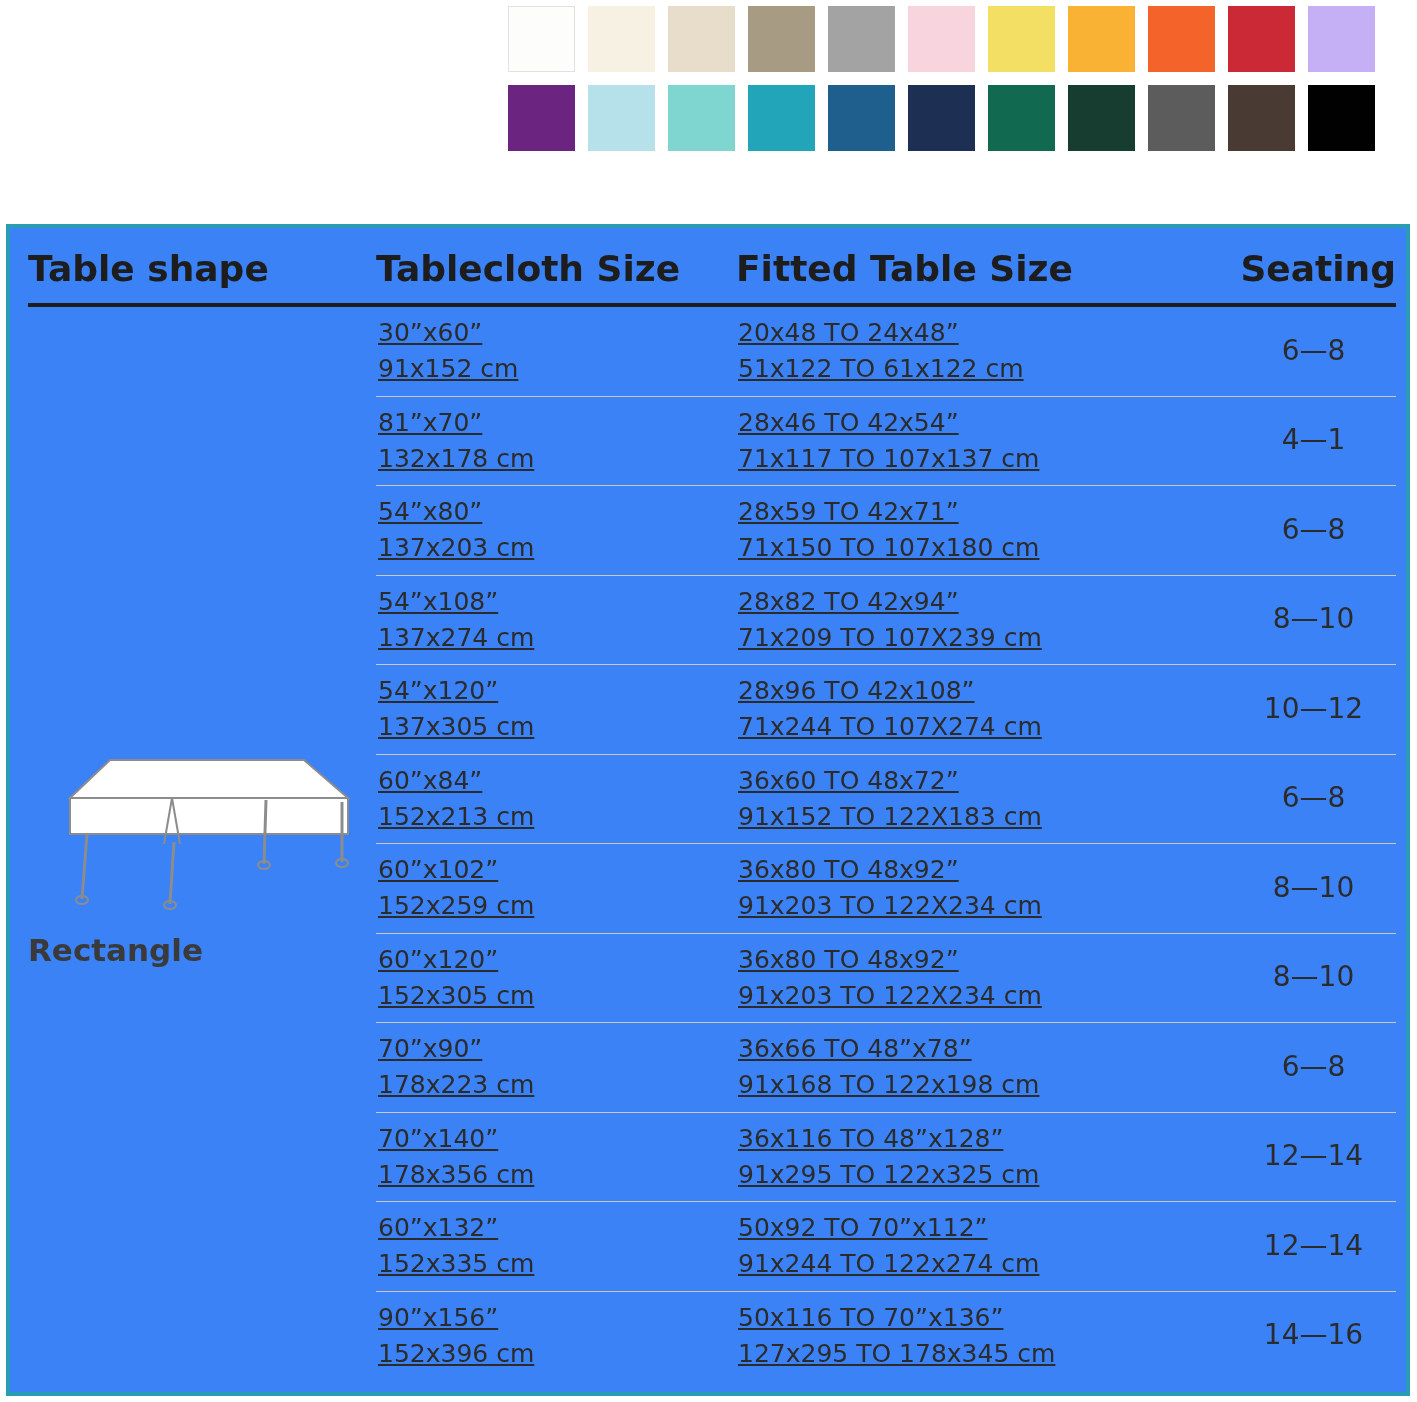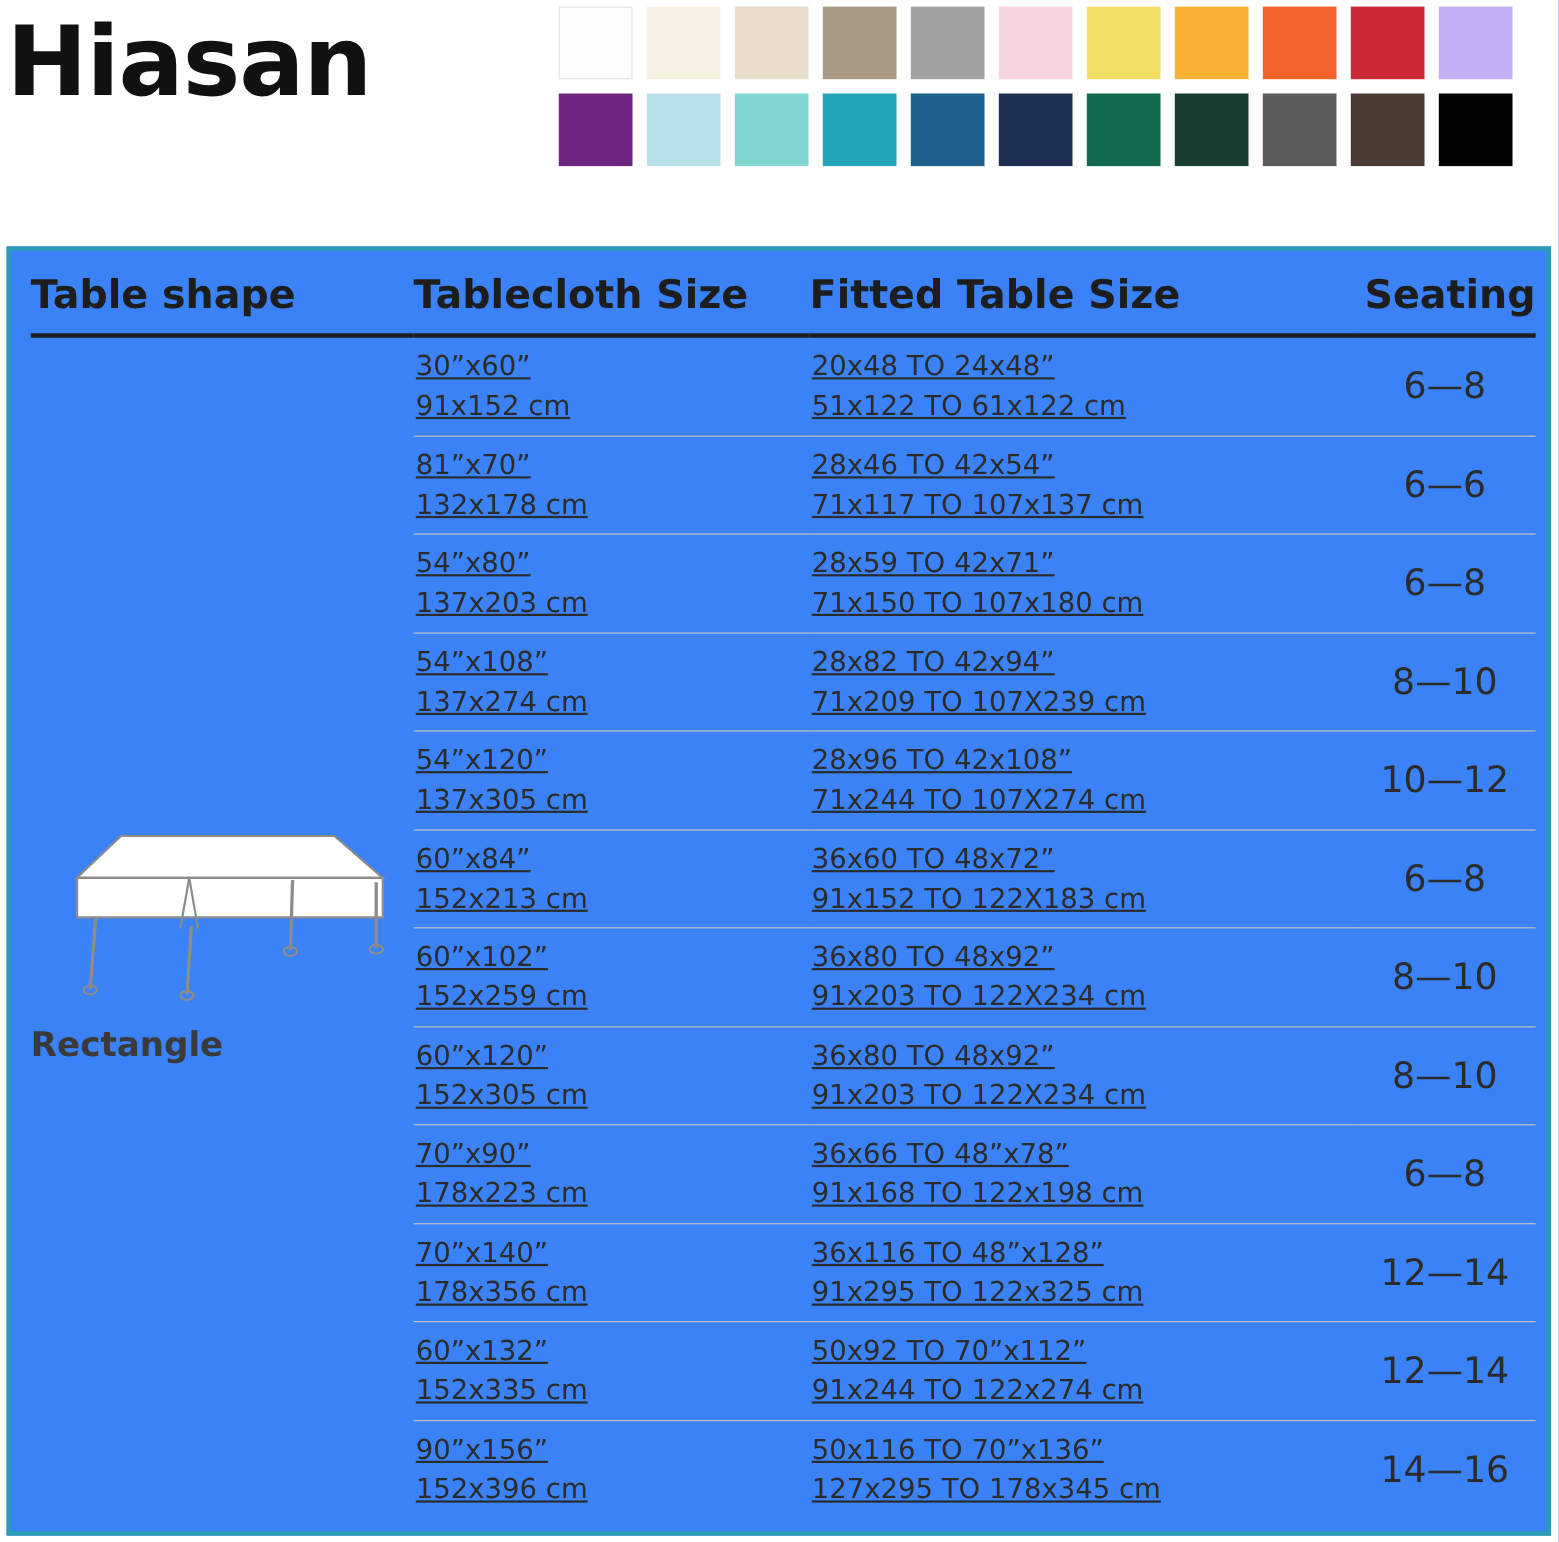--- a/index.html
+++ b/index.html
@@ -119,37 +119,36 @@
   }
   .shape-label {
     font-size: 31px;
     font-weight: bold;
     color: #3a3a3a;
     margin-top: 14px;
     font-family: "DejaVu Sans", sans-serif;
   }
   td.seat-cell {
     text-align: center;
-    font-size: 33px;
+    font-size: 28px;
     color: #2b2b2b;
     white-space: nowrap;
   }
   td.cloth-cell { padding-left: 2px; text-decoration: underline; }
   td.fitted-cell { padding-left: 2px; text-decoration: underline; }
 
   .table-illustration {
     display: block;
     margin: 0 auto;
   }
 </style>
 </head>
 <body>
 
 <div class="header">
-  <div class="brand">Hiasan</div>
 
   <div class="swatch-grid">
     <div class="swatch-row">
       <div class="swatch" style="background:#fdfdfb;border:1px solid #e2e2e2;"></div>
       <div class="swatch" style="background:#f7f1e3;"></div>
       <div class="swatch" style="background:#e8ddcb;"></div>
       <div class="swatch" style="background:#a79b84;"></div>
       <div class="swatch" style="background:#a3a3a3;"></div>
       <div class="swatch" style="background:#f7d4de;"></div>
       <div class="swatch" style="background:#f2df63;"></div>
@@ -226,21 +225,21 @@
 
         <tr>
           <td class="cloth-cell">
             <span class="cell-line">81”x70”</span>
             <span class="cell-line">132x178 cm</span>
           </td>
           <td class="fitted-cell">
             <span class="cell-line">28x46 TO 42x54”</span>
             <span class="cell-line">71x117 TO 107x137 cm</span>
           </td>
-          <td class="seat-cell">6—6</td>
+          <td class="seat-cell">4—1</td>
         </tr>
 
         <tr>
           <td class="cloth-cell">
             <span class="cell-line">54”x80”</span>
             <span class="cell-line">137x203 cm</span>
           </td>
           <td class="fitted-cell">
             <span class="cell-line">28x59 TO 42x71”</span>
             <span class="cell-line">71x150 TO 107x180 cm</span>

